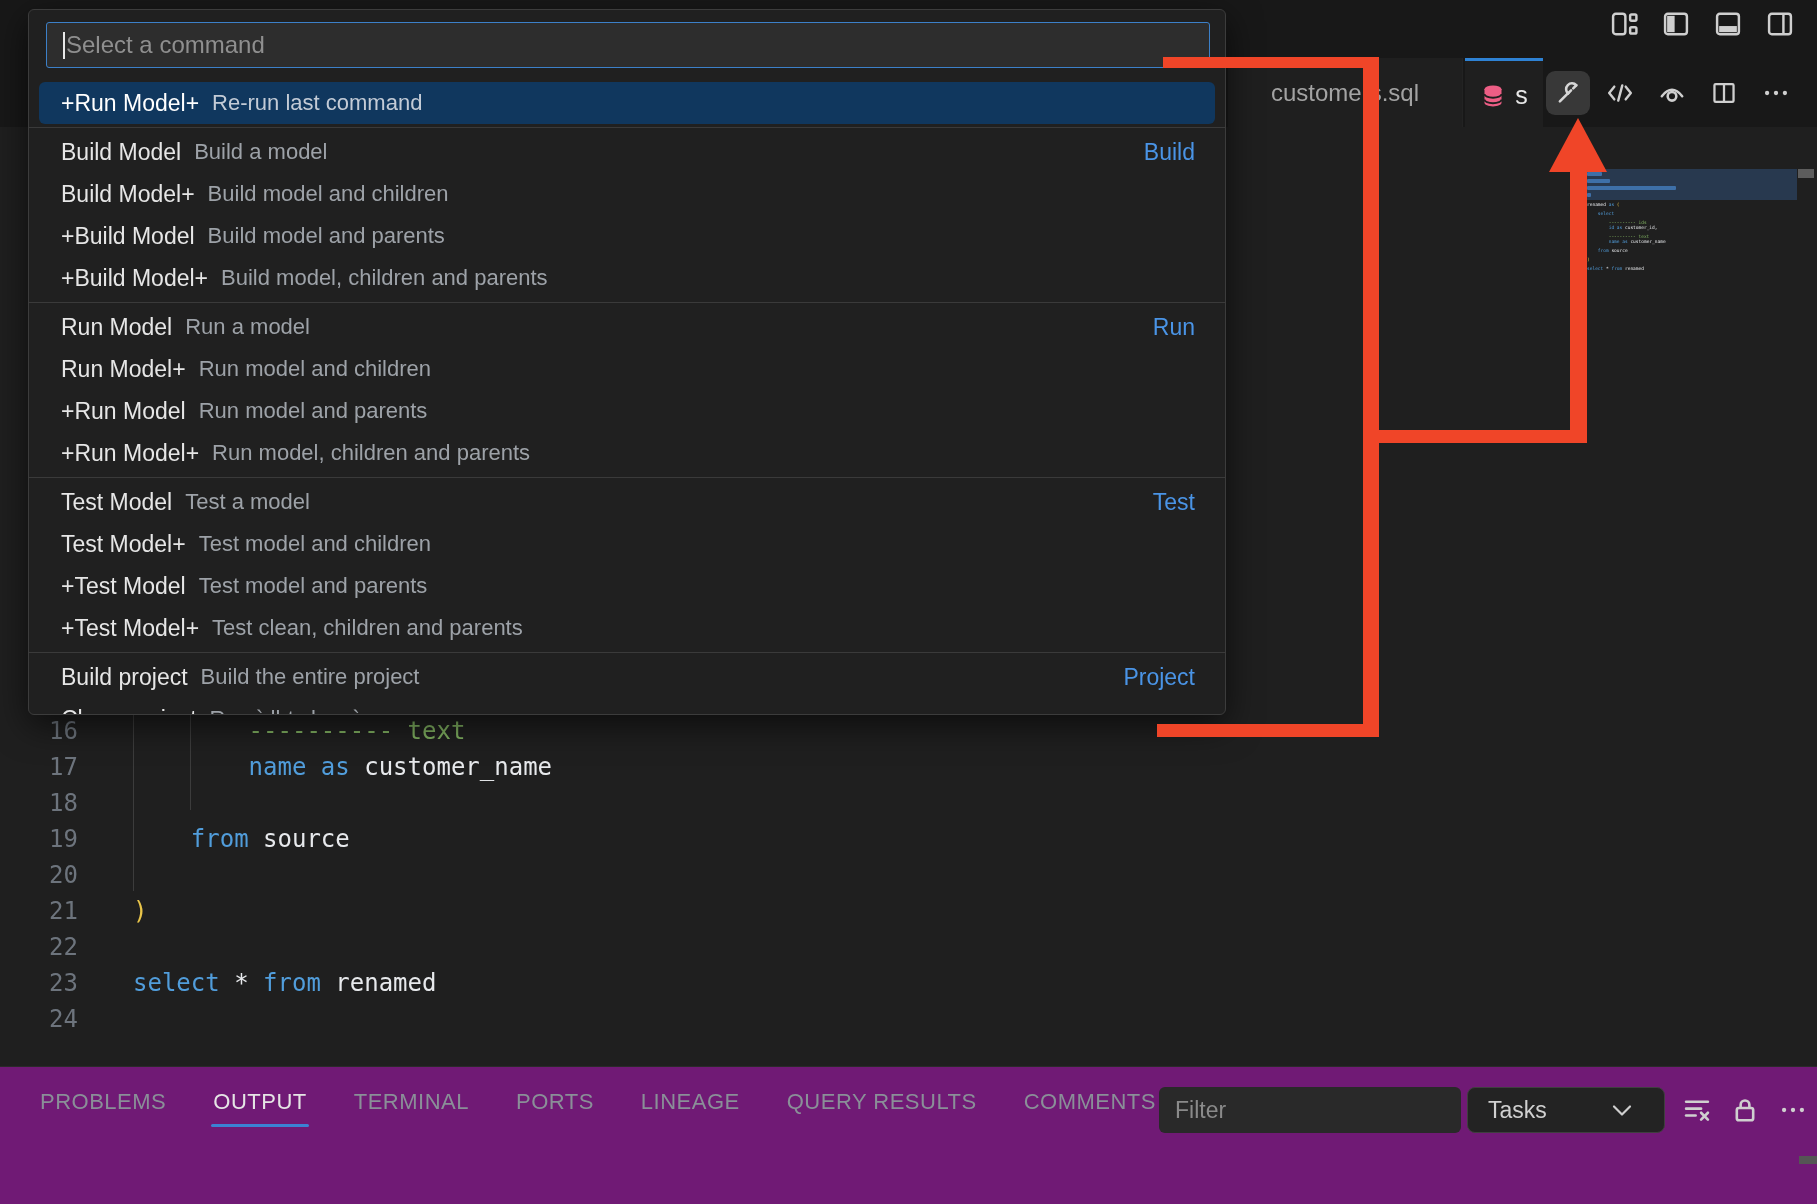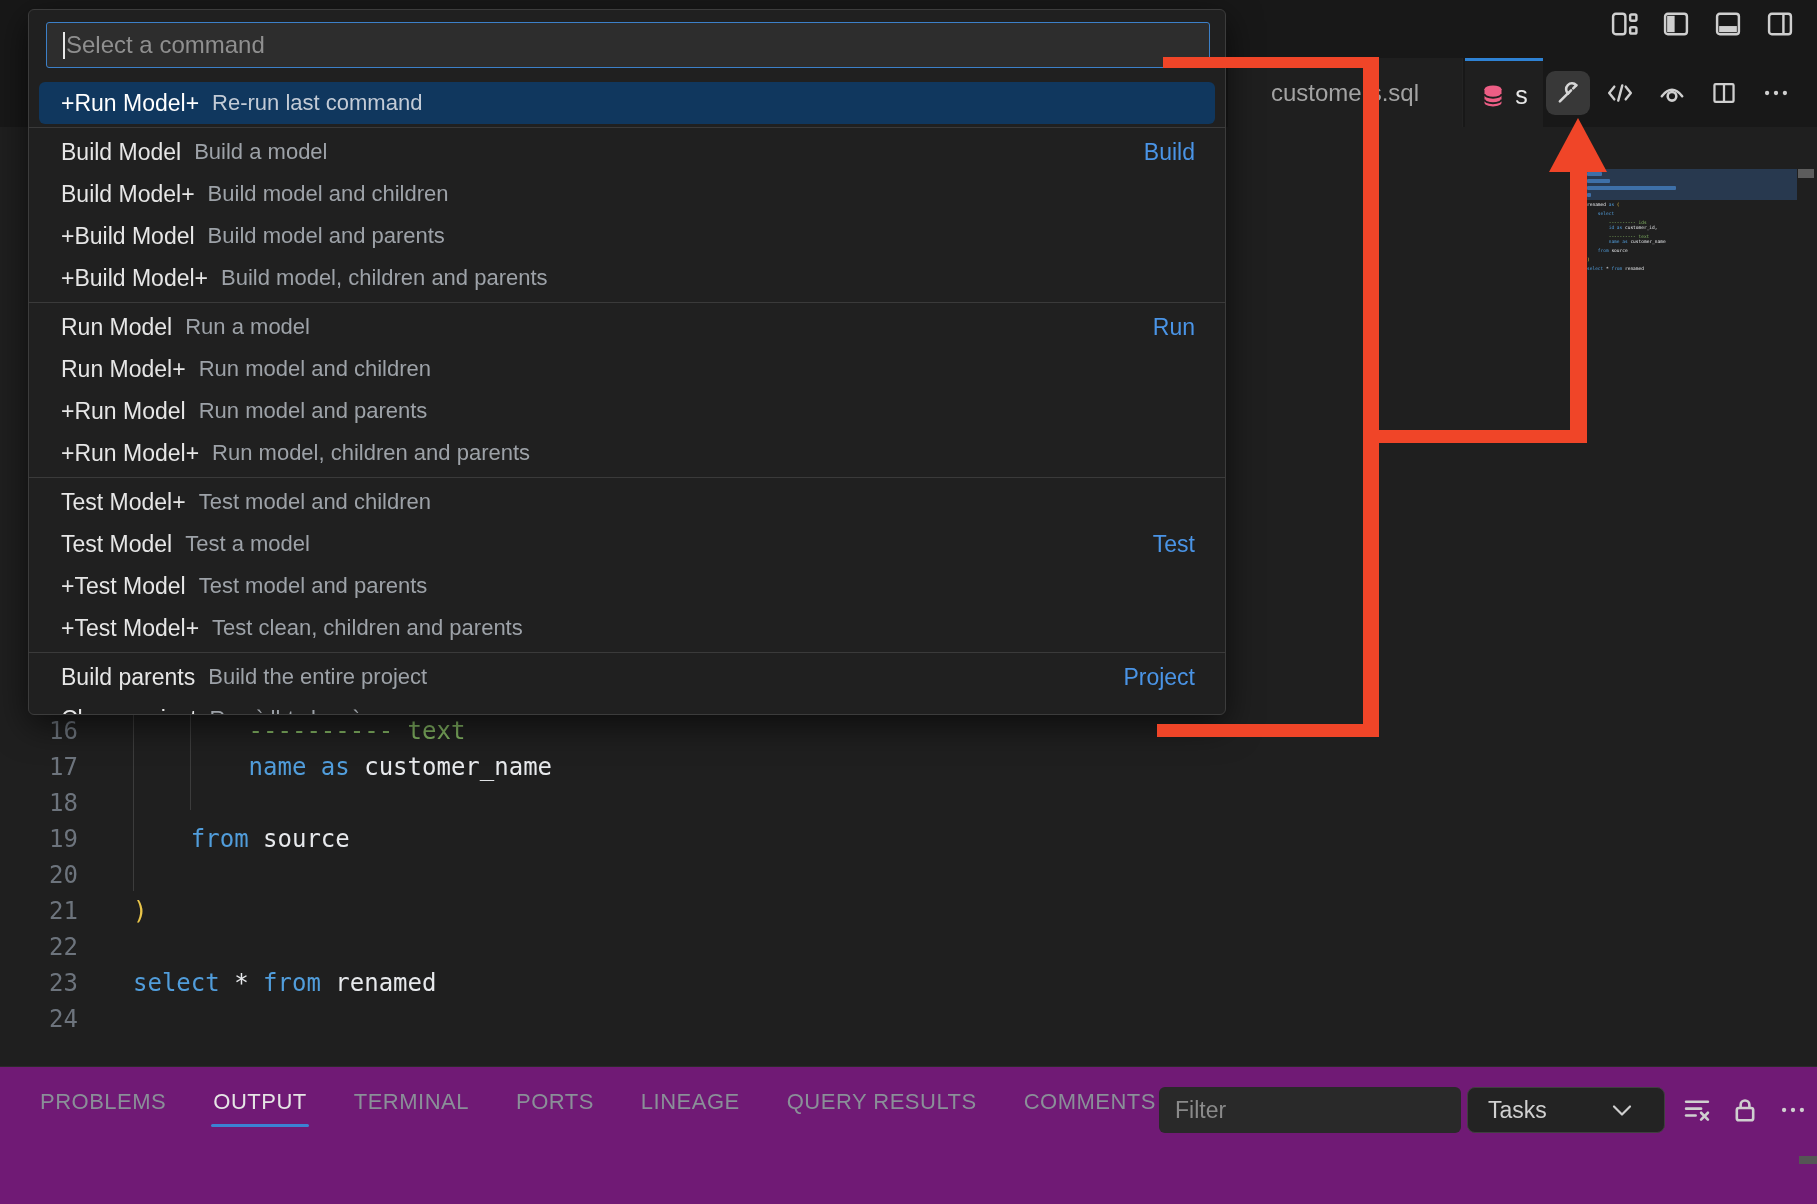--- a/index.html
+++ b/index.html
@@ -260,39 +260,39 @@
         <div class="qp-row">
           <span class="qp-label">+Run Model</span>
           <span class="qp-desc">Run model and parents</span>
         </div>
         <div class="qp-row">
           <span class="qp-label">+Run Model+</span>
           <span class="qp-desc">Run model, children and parents</span>
         </div>
         <div class="qp-sep"></div>
         <div class="qp-row">
-          <span class="qp-label">Test Model+</span>
-          <span class="qp-desc">Test model and children</span>
-        </div>
-        <div class="qp-row">
           <span class="qp-label">Test Model</span>
           <span class="qp-desc">Test a model</span>
           <span class="qp-badge">Test</span>
         </div>
         <div class="qp-row">
+          <span class="qp-label">Test Model+</span>
+          <span class="qp-desc">Test model and children</span>
+        </div>
+        <div class="qp-row">
           <span class="qp-label">+Test Model</span>
           <span class="qp-desc">Test model and parents</span>
         </div>
         <div class="qp-row">
           <span class="qp-label">+Test Model+</span>
           <span class="qp-desc">Test clean, children and parents</span>
         </div>
         <div class="qp-sep"></div>
         <div class="qp-row">
-          <span class="qp-label">Build parents</span>
+          <span class="qp-label">Build project</span>
           <span class="qp-desc">Build the entire project</span>
           <span class="qp-badge">Project</span>
         </div>
         <div class="qp-row">
           <span class="qp-label">Clean project</span>
           <span class="qp-desc">Run `dbt clean`</span>
         </div>
       </div>
   </div>
 

